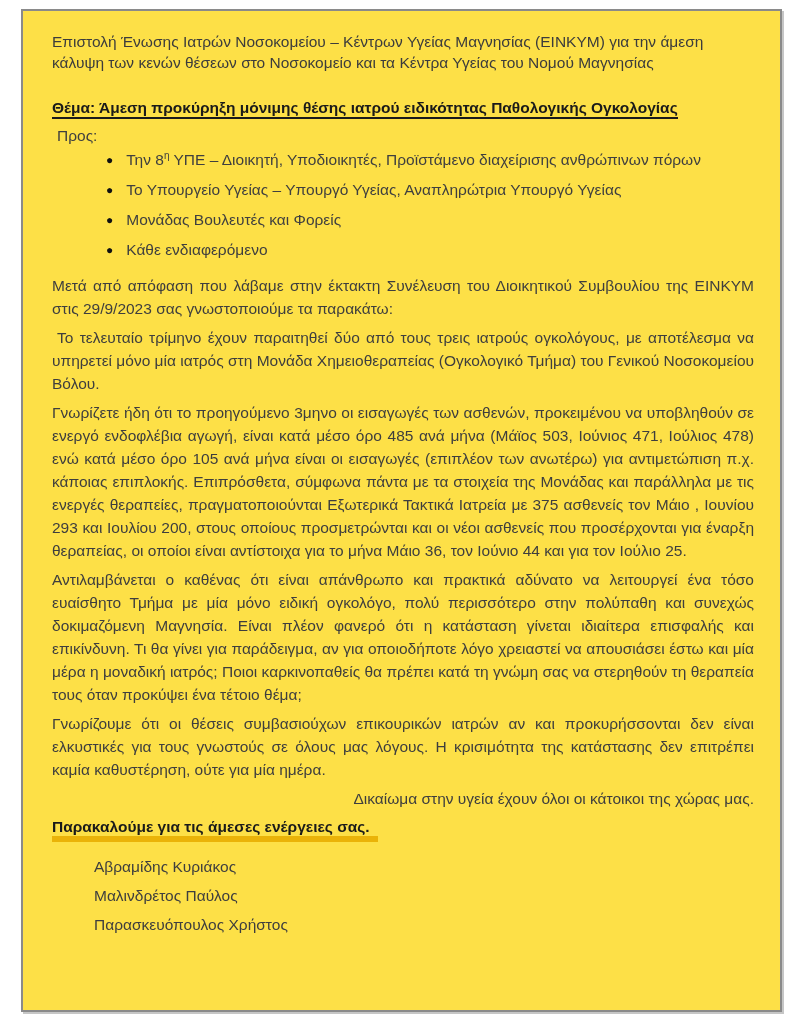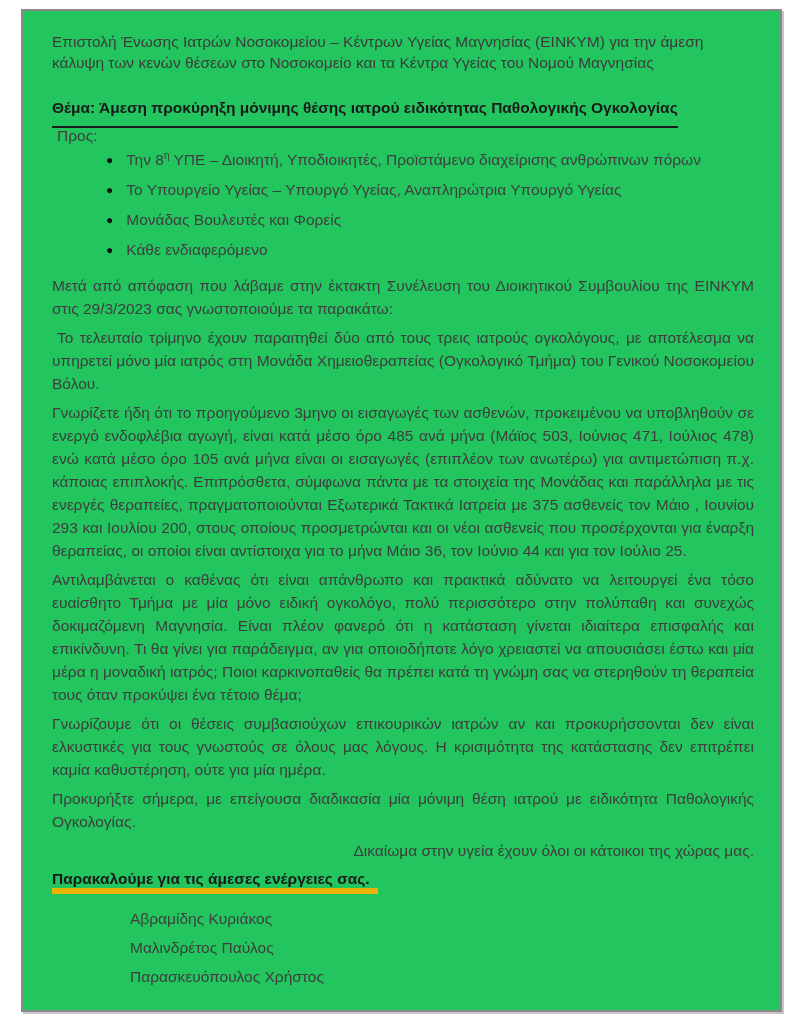--- a/index.html
+++ b/index.html
@@ -11,21 +11,21 @@
     height: 1024px;
     font-family: "Liberation Sans", sans-serif;
   }
   .page {
     position: absolute;
     left: 21px;
     top: 9px;
     width: 761px;
     height: 1003px;
     box-sizing: border-box;
-    background: #22c55e;
+    background: #fde047;
     border: 2px solid #8a8a8a;
     box-shadow: 2px 2px 0 #c6c6c6;
     padding: 20px 26px 0 29px;
     overflow: hidden;
     color: #3f3f3f;
   }
   .desc {
     font-size: 15.5px;
     line-height: 21px;
     margin: 0 0 24px 0;
@@ -33,21 +33,21 @@
   }
   .subject {
     font-size: 15.5px;
     line-height: 22px;
     font-weight: bold;
     color: #1a1a1a;
     margin: 0 0 6px 0;
   }
   .subject .u {
     border-bottom: 2px solid #1a1a1a;
-    padding-bottom: 10px;
+    padding-bottom: 1px;
   }
   .to-label {
     font-size: 15.5px;
     line-height: 22px;
     margin: 0 0 2px 0;
     padding-left: 5px;
   }
   ul.recipients {
     list-style: none;
     margin: 2px 0 0 0;
@@ -95,21 +95,21 @@
     padding-bottom: 1px;
     padding-right: 8px;
   }
   .for-line {
     font-size: 15.5px;
     line-height: 22px;
     margin: 0;
     padding-left: 5px;
   }
   .signatures {
-    margin: 14px 0 0 78px;
+    margin: 14px 0 0 42px;
   }
   .signatures div {
     font-size: 15.5px;
     line-height: 29px;
     color: #3e3e3e;
   }
 </style>
 </head>
 <body>
 
@@ -134,26 +134,25 @@
       <span class="bullet">●</span>
       <span>Μονάδας Βουλευτές και Φορείς</span>
     </li>
     <li>
       <span class="bullet">●</span>
       <span>Κάθε ενδιαφερόμενο</span>
     </li>
   </ul>
 
   <div class="body">
-    <p>Μετά από απόφαση που λάβαμε στην έκτακτη Συνέλευση του Διοικητικού Συμβουλίου της ΕΙΝΚΥΜ στις 29/3/2023 σας γνωστοποιούμε τα παρακάτω:</p>
+    <p>Μετά από απόφαση που λάβαμε στην έκτακτη Συνέλευση του Διοικητικού Συμβουλίου της ΕΙΝΚΥΜ στις 29/9/2023 σας γνωστοποιούμε τα παρακάτω:</p>
     <p class="indent">Το τελευταίο τρίμηνο έχουν παραιτηθεί δύο από τους τρεις ιατρούς ογκολόγους, με αποτέλεσμα να υπηρετεί μόνο μία ιατρός στη Μονάδα Χημειοθεραπείας (Ογκολογικό Τμήμα) του Γενικού Νοσοκομείου Βόλου.</p>
     <p>Γνωρίζετε ήδη ότι το προηγούμενο 3μηνο οι εισαγωγές των ασθενών, προκειμένου να υποβληθούν σε ενεργό ενδοφλέβια αγωγή, είναι κατά μέσο όρο 485 ανά μήνα (Μάϊος 503, Ιούνιος 471, Ιούλιος 478) ενώ κατά μέσο όρο 105 ανά μήνα είναι οι εισαγωγές (επιπλέον των ανωτέρω) για αντιμετώπιση π.χ. κάποιας επιπλοκής. Επιπρόσθετα, σύμφωνα πάντα με τα στοιχεία της Μονάδας και παράλληλα με τις ενεργές θεραπείες, πραγματοποιούνται Εξωτερικά Τακτικά Ιατρεία με 375 ασθενείς τον Μάιο , Ιουνίου 293 και Ιουλίου 200, στους οποίους προσμετρώνται και οι νέοι ασθενείς που προσέρχονται για έναρξη θεραπείας, οι οποίοι είναι αντίστοιχα για το μήνα Μάιο 36, τον Ιούνιο 44 και για τον Ιούλιο 25.</p>
     <p>Αντιλαμβάνεται ο καθένας ότι είναι απάνθρωπο και πρακτικά αδύνατο να λειτουργεί ένα τόσο ευαίσθητο Τμήμα με μία μόνο ειδική ογκολόγο, πολύ περισσότερο στην πολύπαθη και συνεχώς δοκιμαζόμενη Μαγνησία. Είναι πλέον φανερό ότι η κατάσταση γίνεται ιδιαίτερα επισφαλής και επικίνδυνη. Τι θα γίνει για παράδειγμα, αν για οποιοδήποτε λόγο χρειαστεί να απουσιάσει έστω και μία μέρα η μοναδική ιατρός; Ποιοι καρκινοπαθείς θα πρέπει κατά τη γνώμη σας να στερηθούν τη θεραπεία τους όταν προκύψει ένα τέτοιο θέμα;</p>
     <p>Γνωρίζουμε ότι οι θέσεις συμβασιούχων επικουρικών ιατρών αν και προκυρήσσονται δεν είναι ελκυστικές για τους γνωστούς σε όλους μας λόγους. Η κρισιμότητα της κατάστασης δεν επιτρέπει καμία καθυστέρηση, ούτε για μία ημέρα.</p>
-    <p>Προκυρήξτε σήμερα, με επείγουσα διαδικασία μία μόνιμη θέση ιατρού με ειδικότητα Παθολογικής Ογκολογίας.</p>
     <p class="indent no-just">Δικαίωμα στην υγεία έχουν όλοι οι κάτοικοι της χώρας μας.</p>
   </div>
 
   <p class="request"><span class="u">Παρακαλούμε για τις άμεσες ενέργειες σας.</span></p>
 
 
   <div class="signatures">
     <div>Αβραμίδης Κυριάκος</div>
     <div>Μαλινδρέτος Παύλος</div>
     <div>Παρασκευόπουλος Χρήστος</div>

